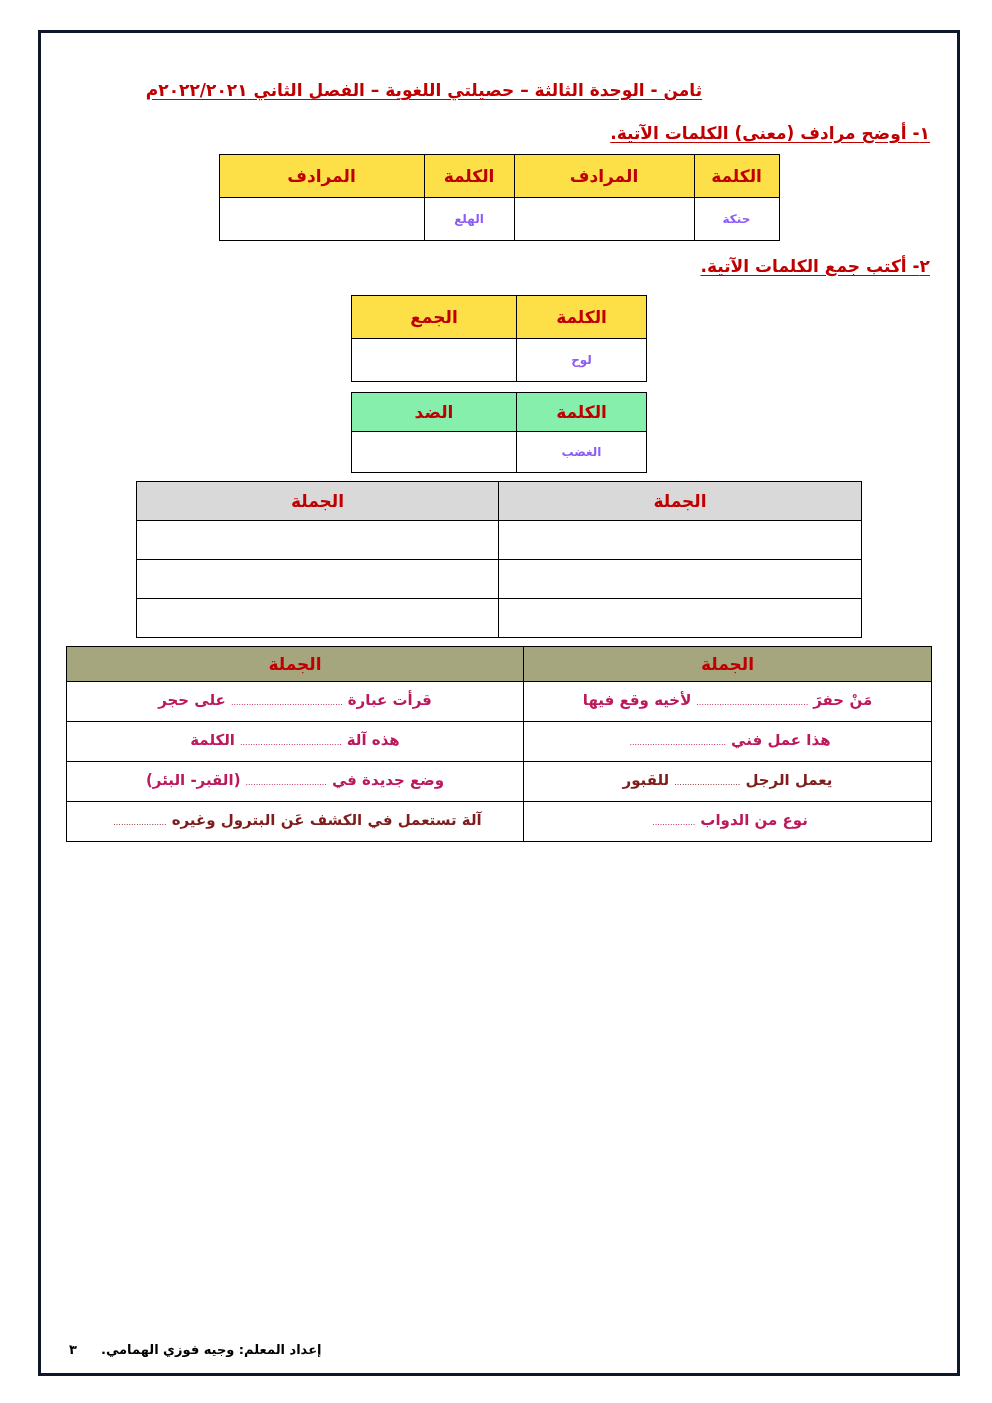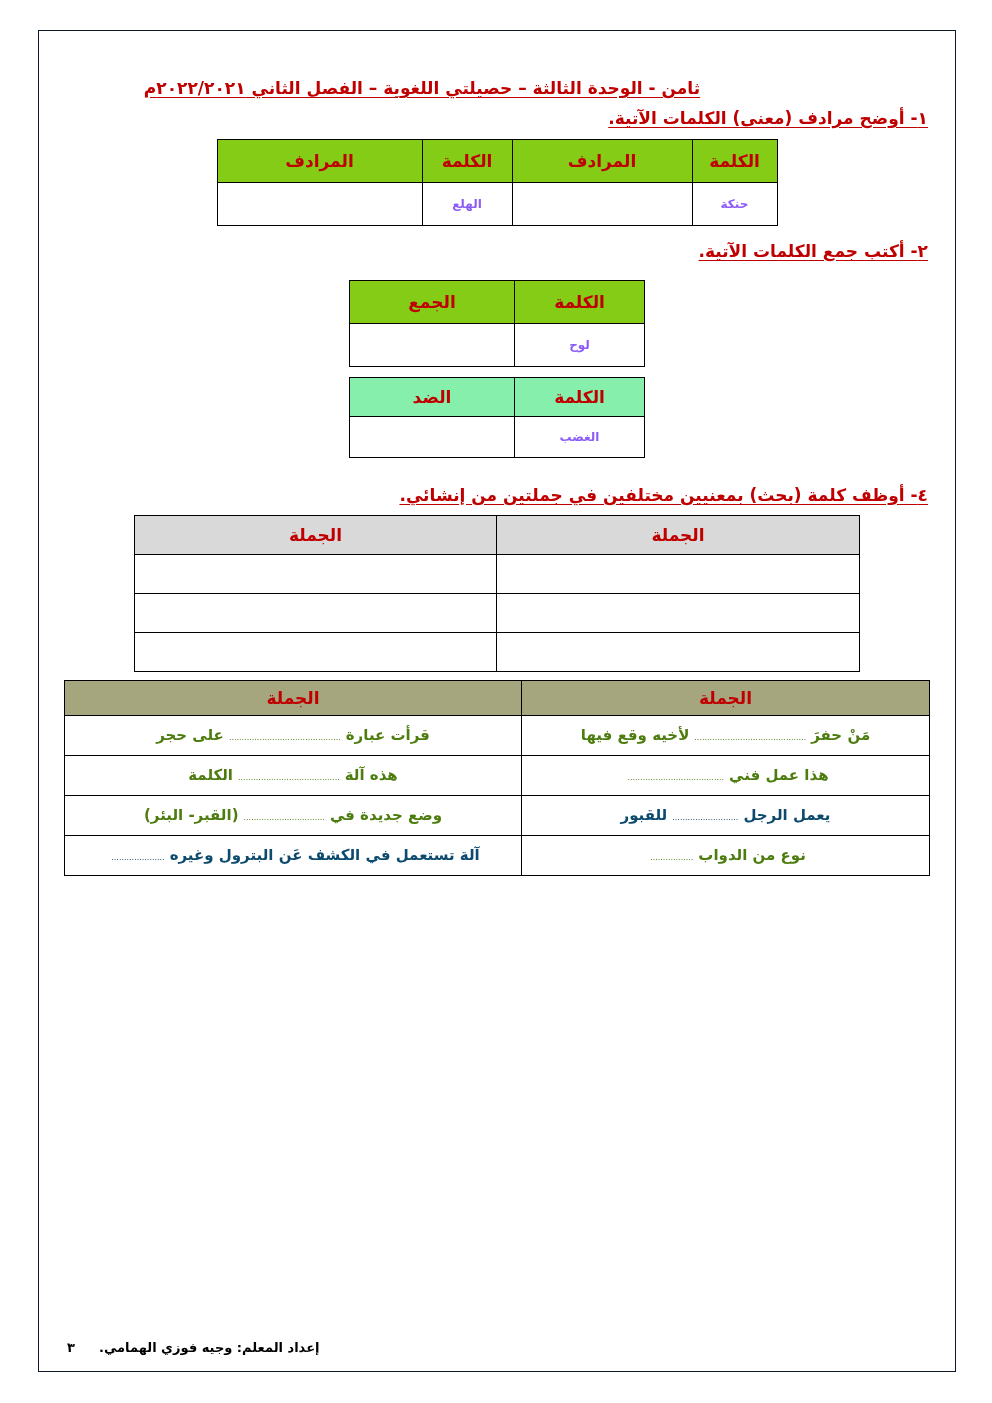--- a/index.html
+++ b/index.html
@@ -3,61 +3,61 @@
 <meta charset="utf-8">
 <style>
   html,body{margin:0;padding:0;}
   body{
     width:992px;height:1403px;background:#ffffff;
     font-family:"DejaVu Sans",sans-serif;
   }
   .page{position:relative;width:992px;height:1403px;overflow:hidden;background:#ffffff;}
   .frame{
     position:absolute;left:38px;top:30px;width:916px;height:1340px;
-    border:1px solid #0f172a;direction:rtl;
+    border:3px solid #0f172a;direction:rtl;
   }
   .title{
     margin:46px 160px 0 10px;text-align:center;
     font-size:17px;font-weight:bold;color:#C00000;
     text-decoration:underline;text-underline-offset:3px;line-height:1.35;
   }
   .q-heading{
     margin-right:27px;text-align:right;
     font-size:17px;font-weight:bold;color:#C00000;
     text-decoration:underline;text-underline-offset:3px;line-height:1.4;
   }
-  .qh1{margin-top:7px;}
+  .qh1{margin-top:20px;}
   .qh2{margin-top:14px;}
   .qh3{margin-top:18px;}
   .qh4{margin-top:26px;}
   .qh5{margin-top:41px;}
   table{border-collapse:collapse;margin-left:auto;margin-right:auto;table-layout:fixed;}
   .tbl-q1{margin-top:8px;width:560px;}
   .tbl-q2{margin-top:16px;width:295px;}
   .tbl-q3{margin-top:10px;width:295px;}
   .tbl-q4{margin-top:8px;width:725px;}
   .tbl-q5{margin-top:8px;width:865px;}
   th,td{border:1px solid #000;text-align:center;vertical-align:middle;font-weight:bold;overflow:hidden;}
   th.hdr{font-size:17px;color:#C00000;}
-  .hdr-beige{background:#84cc16;}
+  .hdr-beige{background:#fde047;}
   .hdr-yellow{background:#86efac;}
   .hdr-gray{background:#D9D9D9;}
   .hdr-olive{background:#A6A67E;}
   .tbl-q1 th,.tbl-q1 td{height:40px;}
   .tbl-q2 th,.tbl-q2 td{height:40px;}
   .tbl-q3 th{height:36px;}
   .tbl-q3 td{height:38px;}
   .tbl-q4 th{height:36px;}
   .tbl-q4 td{height:36px;}
   .tbl-q5 th{height:32px;}
   .tbl-q5 td{height:39px;}
   td.word{font-size:12px;color:#8b5cf6;}
   td.sent{font-size:15px;padding:0 8px;line-height:1.3;}
-  .navy{color:#4d7c0f;}
-  .green{color:#0c4a6e;}
+  .navy{color:#be185d;}
+  .green{color:#7f1d1d;}
   .dots{font-size:8px;letter-spacing:1px;margin:0 5px;font-weight:normal;}
   .small-note{font-size:15px;}
   .footer{
     position:absolute;left:28px;bottom:16px;
     display:flex;direction:ltr;align-items:center;gap:24px;
     font-size:13px;font-weight:bold;color:#000;
   }
 </style>
 </head>
 <body>
@@ -125,21 +125,20 @@
         </tr>
       </thead>
       <tbody>
         <tr>
           <td class="word">الغضب</td>
           <td class="word"></td>
         </tr>
       </tbody>
     </table>
 
-    <div class="q-heading qh4">٤- أوظف كلمة (بحث) بمعنيين مختلفين في جملتين من إنشائي.</div>
     <table class="tbl-q4">
       <colgroup>
           <col style="width:363px">
           <col style="width:362px">
         </colgroup>
       <thead>
         <tr>
           <th class="hdr hdr-gray">الجملة</th>
           <th class="hdr hdr-gray">الجملة</th>
         </tr>

